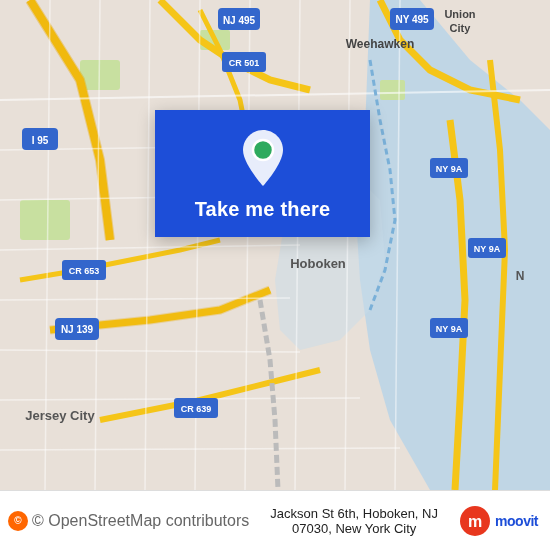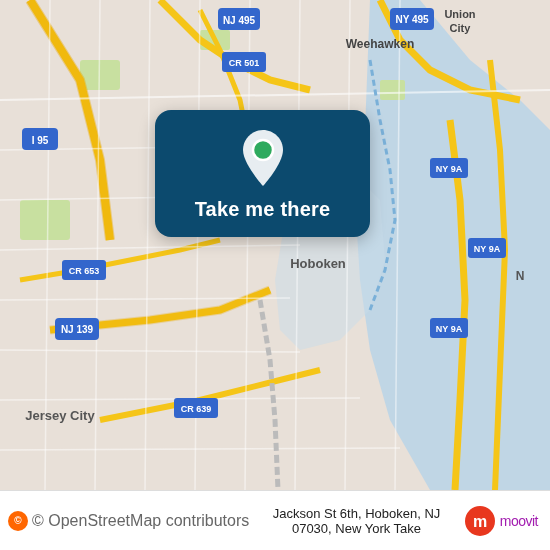--- a/index.html
+++ b/index.html
@@ -24,22 +24,22 @@
       width: 100%;
       height: 100%;
     }
 
     
     #location-card {
       position: absolute;
       top: 110px;
       left: 155px;
       width: 215px;
-      background: #0c4a6e;
-      border-radius: 16px;
+      background: #1d4ed8;
+      border-radius: 0;
       display: flex;
       flex-direction: column;
       align-items: center;
       padding: 18px 20px 16px 20px;
       box-shadow: 0 4px 16px rgba(0,0,0,0.25);
       cursor: pointer;
     }
 
     #location-pin-icon {
       width: 54px;
@@ -105,22 +105,22 @@
       flex-shrink: 0;
     }
 
     #moovit-icon {
       width: 32px;
       height: 32px;
     }
 
     #moovit-text {
       font-size: 14px;
-      font-weight: normal;
-      color: #a21caf;
+      font-weight: bold;
+      color: #1d4ed8;
       letter-spacing: -0.5px;
     }
   </style>
 </head>
 <body>
 
 <div id="map-container">
   <svg id="map-svg" viewBox="0 0 550 490" xmlns="http://www.w3.org/2000/svg">
 
     <rect width="550" height="490" fill="#e8e0d8"></rect>
@@ -223,21 +223,21 @@
     </svg>
     <span id="take-me-there-label">Take me there</span>
   </div>
 </div>
 
 <div id="bottom-bar">
   <div id="attribution">
     <span id="osm-logo">©</span>
     <span id="attribution-text" style="font-size:16px; color:#666;">© OpenStreetMap contributors</span>
   </div>
-  <span id="address-text">Jackson St 6th, Hoboken, NJ 07030, New York Take</span>
+  <span id="address-text">Jackson St 6th, Hoboken, NJ 07030, New York City</span>
   <div id="moovit-logo">
 
     <svg id="moovit-icon" viewBox="0 0 32 32" xmlns="http://www.w3.org/2000/svg" width="32" height="32">
       <circle cx="16" cy="16" r="15" fill="#e8371e"></circle>
       <text x="16" y="22" font-size="16" fill="white" text-anchor="middle" font-weight="bold">m</text>
     </svg>
     <span id="moovit-text">moovit</span>
   </div>
 </div>
 

